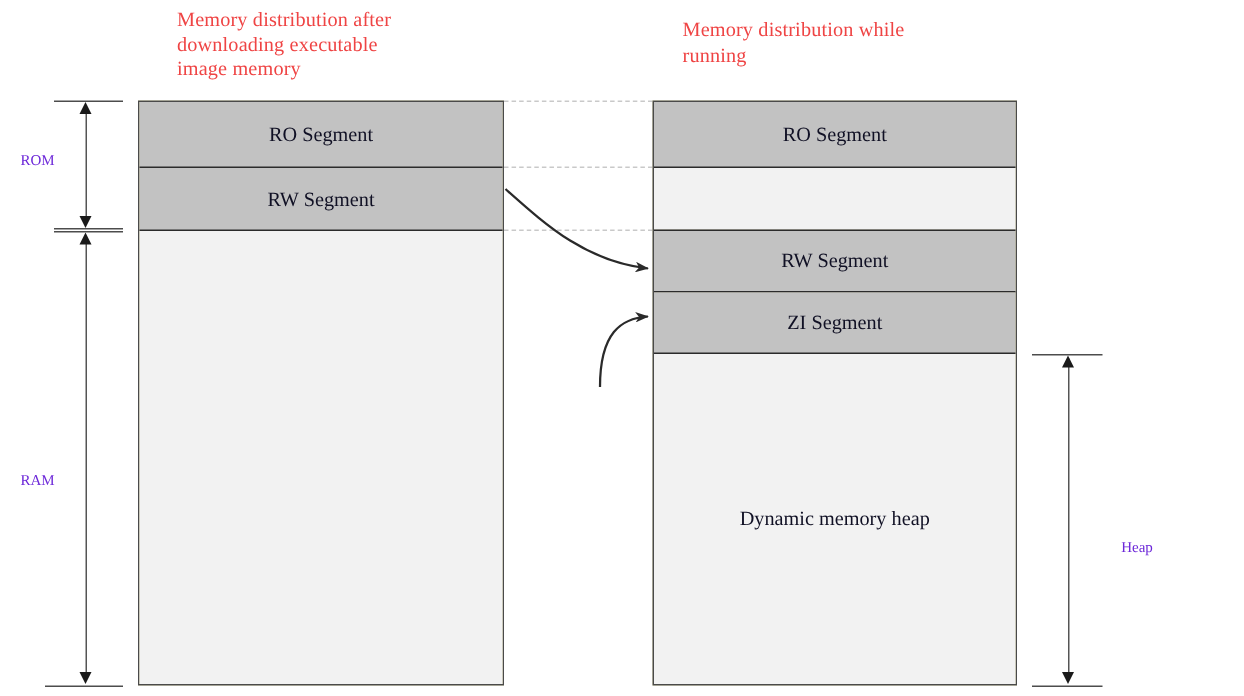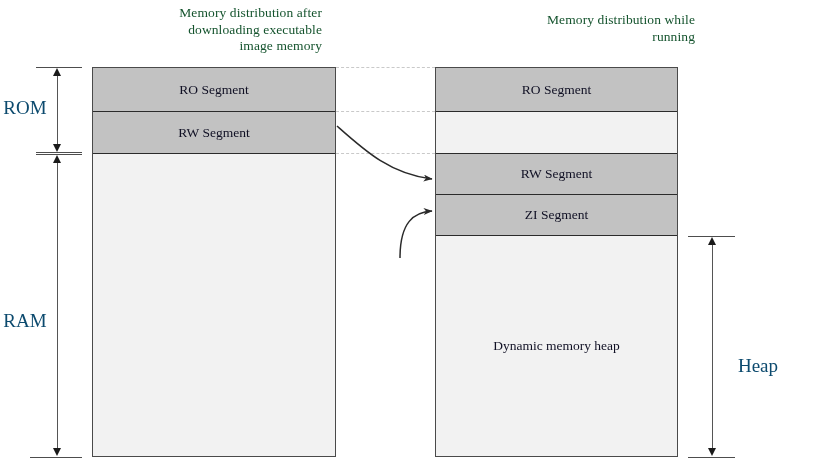--- a/index.html
+++ b/index.html
@@ -15,24 +15,24 @@
     position: relative;
     width: 829px;
     height: 464px;
     background: #ffffff;
     overflow: hidden;
   }
 
   
   .diagram-title {
     position: absolute;
-    text-align: right;
+    text-align: left;
     font-size: 13.5px;
     line-height: 16.5px;
-    color: #14532d;
+    color: #ef4444;
     letter-spacing: .1px;
   }
   #title-left  { left: 118px; top: 5px;  width: 204px; }
   #title-right { left: 455px; top: 12px; width: 240px; }
 
   
   .mem-column {
     position: absolute;
     box-sizing: border-box;
     border: 1px solid #4a4a4a;
@@ -84,22 +84,22 @@
     width: 0;
     height: 0;
     border-left: 4.5px solid transparent;
     border-right: 4.5px solid transparent;
   }
   .arrow-up   { border-bottom: 8px solid #1a1a1a; }
   .arrow-down { border-top: 8px solid #1a1a1a; }
 
   .bracket-label {
     position: absolute;
-    font-size: 19px;
-    color: #0c4a6e;
+    font-size: 10px;
+    color: #6d28d9;
     text-align: center;
     line-height: 16px;
   }
 
   
   #transfer-arrows {
     position: absolute;
     left: 0;
     top: 0;
     width: 829px;

